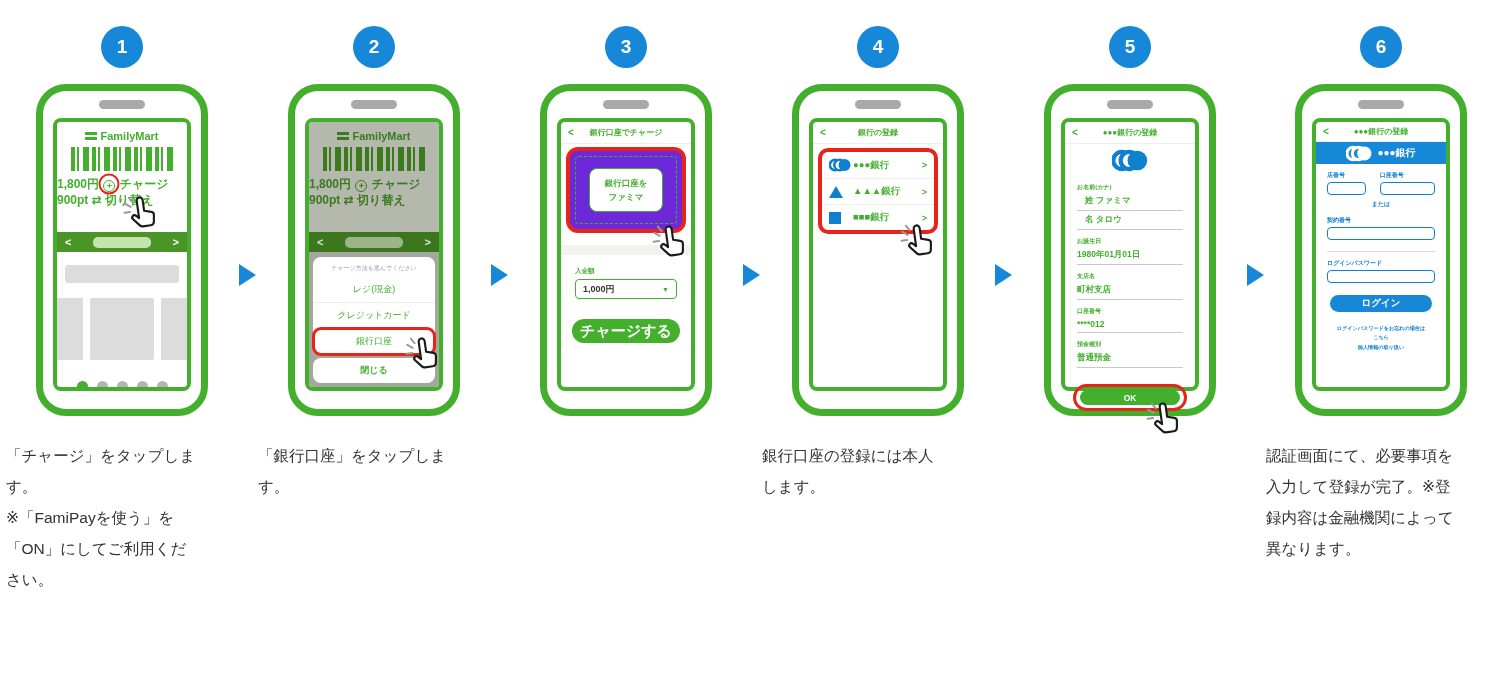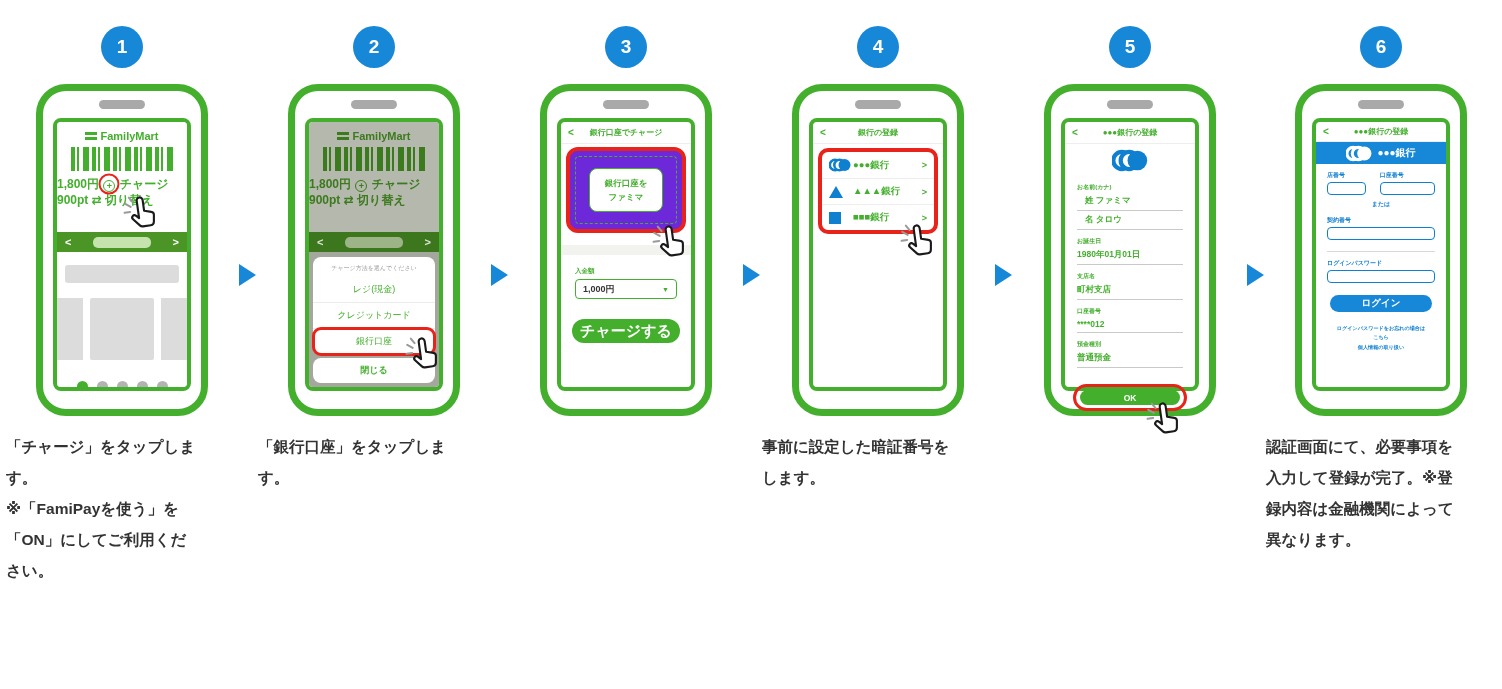--- a/index.html
+++ b/index.html
@@ -7,21 +7,21 @@
     font-family:"Liberation Sans","DejaVu Sans",sans-serif; }
   .flow { display:flex; padding:26px 0 0 2px; }
   .step { width:240px; flex:0 0 240px; }
   .gap { width:12px; flex:0 0 12px; position:relative; }
   .tri { position:absolute; top:238px; left:-3px; width:0; height:0;
     border-top:11px solid transparent; border-bottom:11px solid transparent;
     border-left:17px solid #1787d8; }
   .badge { width:42px; height:42px; border-radius:50%; background:#1787d8; color:#fff;
     font-weight:bold; font-size:19px; display:flex; align-items:center; justify-content:center;
     margin:0 auto 16px; }
-  .caption { margin-top:15px; padding:0 4px; color:#333; font-weight:bold; font-size:15.5px;
+  .caption { margin-top:24px; padding:0 4px; color:#333; font-weight:normal; font-size:15.5px;
     line-height:31px; white-space:pre-line; }
 
   
   .phone { --green:#43af2c; --red:#e8231a; position:relative; width:172px; height:332px;
     margin:0 auto; border:7px solid var(--green); border-radius:30px; background:#fff; }
   .speaker { position:absolute; top:9px; left:50%; transform:translateX(-50%);
     width:46px; height:9px; border-radius:5px; background:#a9a9a9; }
   .screen { position:absolute; top:27px; left:10px; right:10px; bottom:18px;
     border:4px solid var(--green); border-radius:8px; background:#fff; overflow:visible; }
   .screen-clip { position:absolute; inset:0; border-radius:4px; overflow:hidden; }
@@ -348,21 +348,21 @@
               </span>
             <span class="bank-nm">■■■銀行</span>
             <span class="bank-ch">&gt;</span>
           </div>
           <svg class="hand" style="bottom:-30px;right:0" viewBox="0 0 28 32">
               <use href="#hand-shape"></use>
             </svg>
         </div>
       </div>
     </div>
-    <div class="caption">事前に設定した暗証番号を
+    <div class="caption">銀行口座の登録には本人
 します。</div>
   </div>
 
   <div class="gap">
       <div class="tri"></div>
     </div>
 
   <div class="step">
     <div class="badge">5</div>
     <div class="phone">

